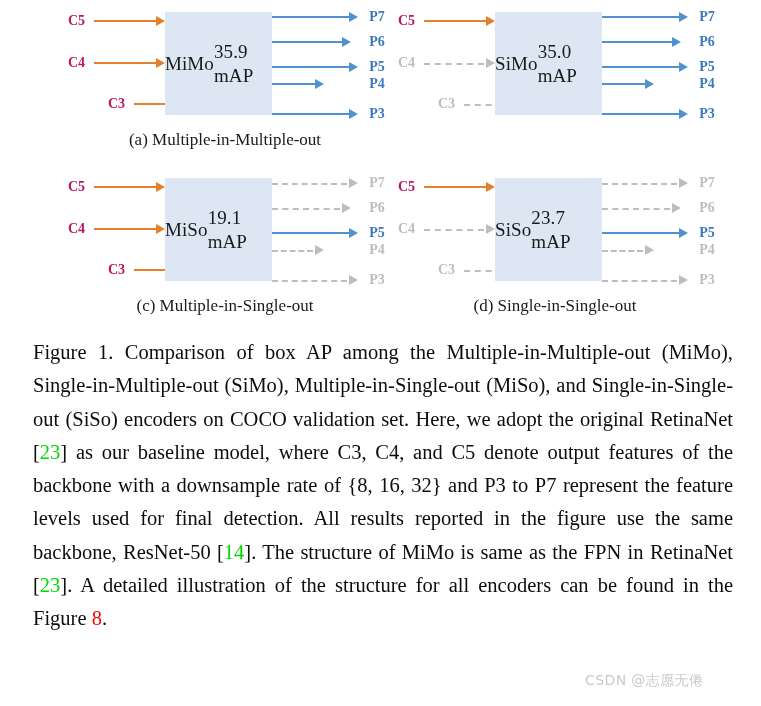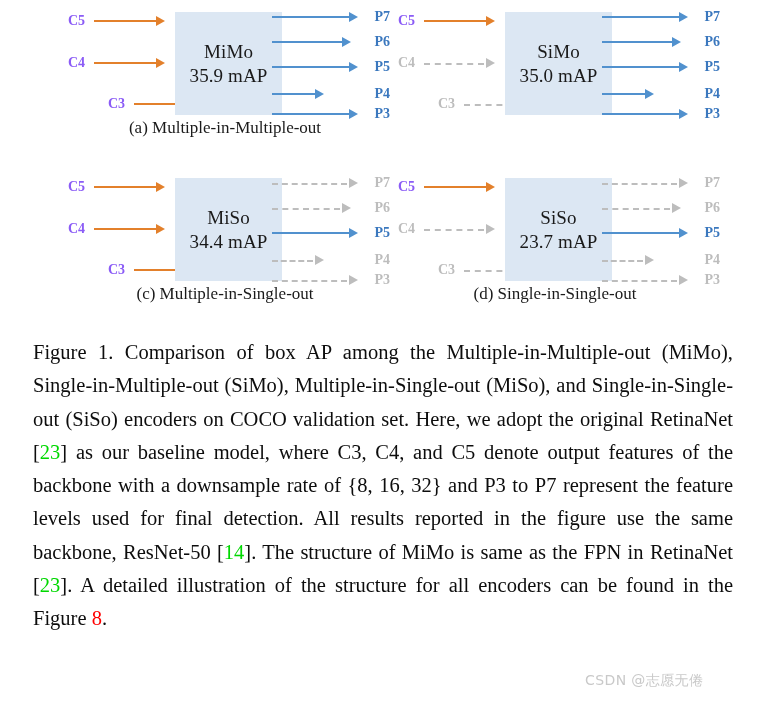--- a/index.html
+++ b/index.html
@@ -36,25 +36,24 @@
   .panel.p-d { left: 390px; top: 168px; }
 
   .enc-box {
     position: absolute;
     left: 105px;
     top: 10px;
     width: 107px;
     height: 103px;
     background: #DCE7F3;
     display: flex;
-    flex-direction: column;
+    flex-direction: row;
     align-items: center;
     justify-content: center;
     line-height: 1.22;
-    margin-left: 10px;
   }
   .enc-name {
     font-size: 19px;
     color: #1a1a1a;
     letter-spacing: .1px;
   }
   .enc-map {
     font-size: 19px;
     color: #1a1a1a;
     letter-spacing: .1px;
@@ -70,21 +69,21 @@
   .row-in  { left: 8px;  width: 97px; justify-content: flex-start; }
   .row-out { left: 212px; width: 118px; justify-content: flex-start; }
 
   .lbl {
     font-family: "Liberation Serif", "DejaVu Serif", serif;
     font-weight: bold;
     font-size: 14px;
     width: 26px;
     flex: 0 0 26px;
   }
-  .row-out .lbl { order: 2; margin-left: 6px; text-align: right; }
+  .row-out .lbl { order: 2; margin-left: 6px; text-align: center; }
   .row-in  .lbl { text-align: left; }
 
   .arrow-wrap { position: relative; height: 12px; flex: 1 1 auto; }
   .row-out .arrow-wrap { order: 1; }
 
   .arrow-line {
     position: absolute;
     top: 5px;
     left: 0;
     right: 9px;
@@ -96,21 +95,21 @@
     right: 0;
     width: 0; height: 0;
     border-top: 5px solid transparent;
     border-bottom: 5px solid transparent;
     border-left: 9px solid currentColor;
   }
 
   
   .c-orange { color: #E3802B; }
   .c-orange .arrow-line { background: #E3802B; }
-  .c-orange .lbl { color: #8b5cf6; }
+  .c-orange .lbl { color: #be185d; }
 
   .c-blue { color: #5191CE; }
   .c-blue .arrow-line { background: #5191CE; }
   .c-blue .lbl { color: #3B78BE; }
 
   .c-gray { color: #BDBDBD; }
   .c-gray .lbl { color: #BDBDBD; font-weight: bold; }
   .c-gray .arrow-line {
     background: none;
     height: 0;
@@ -121,26 +120,26 @@
   .c-gray .arrow-head { border-left-color: #BDBDBD; }
 
   
   .in-0 { top: 12px; }
   .in-1 { top: 54px; }
   .in-2 { top: 95px; margin-left: 40px; }
   
   .out-0 { top: 8px; }
   .out-1 { top: 33px; gap: 7px; }
   .out-2 { top: 58px; }
-  .out-3 { top: 85px; gap: 34px; }
+  .out-3 { top: 75px; gap: 34px; }
   .out-4 { top: 105px; }
 
   .panel-caption {
     position: absolute;
-    top: 116px;
+    top: 128px;
     left: 0;
     width: 330px;
     text-align: center;
     font-size: 17px;
     color: #1a1a1a;
   }
 
   
   #caption {
     position: absolute;
@@ -314,21 +313,21 @@
       </div>
       <div class="row row-in in-2 c-orange">
         <span class="lbl">C3</span>
         <span class="arrow-wrap">
           <span class="arrow-line"></span>
           <span class="arrow-head"></span>
         </span>
       </div>
       <div class="enc-box">
         <div class="enc-name">MiSo</div>
-        <div class="enc-map">34.4 mAP</div>
+        <div class="enc-map">19.1 mAP</div>
       </div>
       <div class="row row-out out-0 c-gray">
         <span class="arrow-wrap">
           <span class="arrow-line"></span>
           <span class="arrow-head"></span>
         </span>
         <span class="lbl">P7</span>
       </div>
       <div class="row row-out out-1 c-gray">
         <span class="arrow-wrap">

